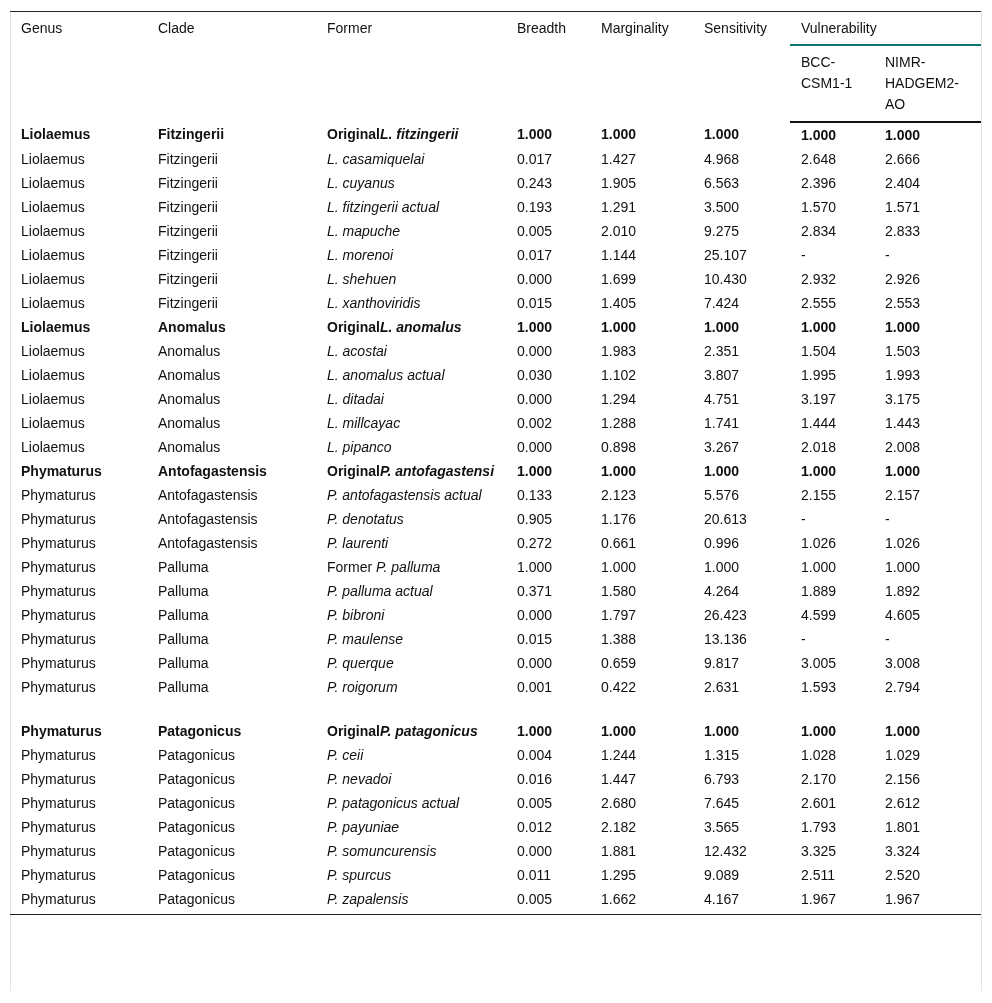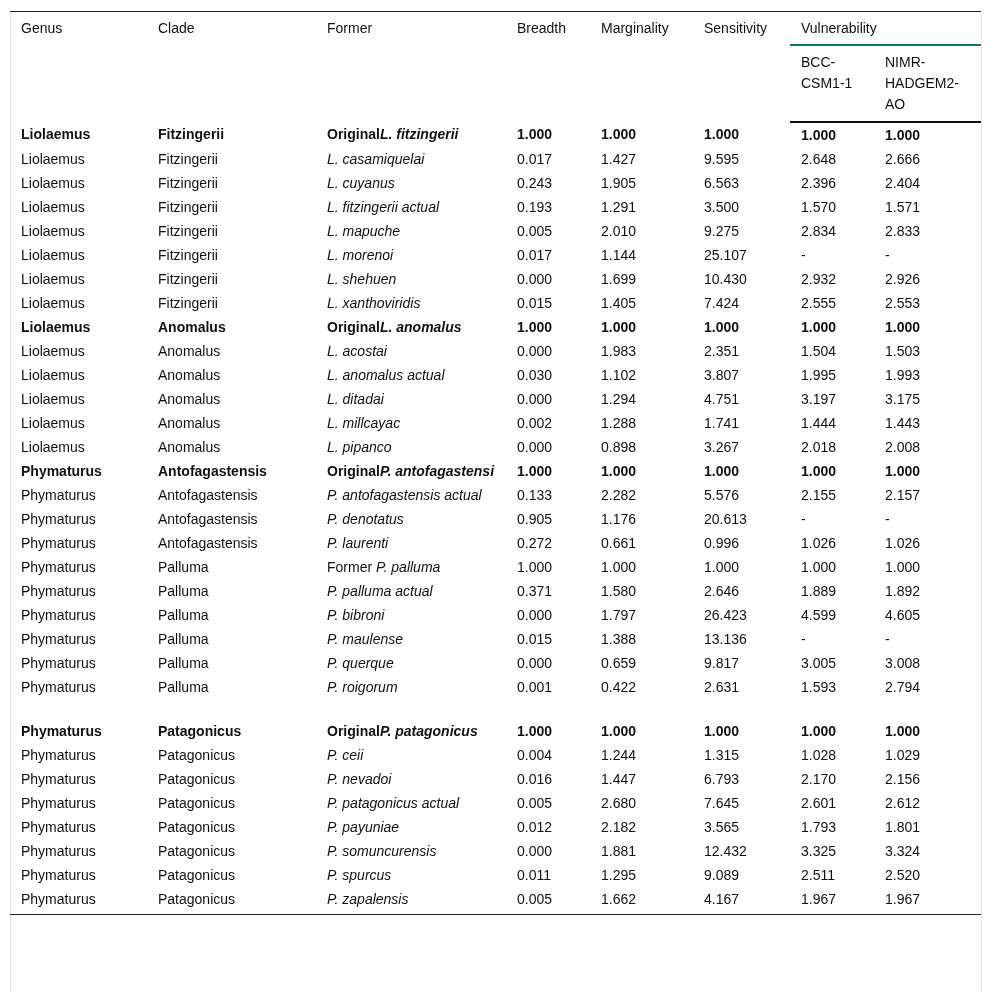--- a/index.html
+++ b/index.html
@@ -63,21 +63,21 @@
         <td>1.000</td>
         <td>1.000</td>
         <td>1.000</td>
       </tr>
       <tr>
         <td>Liolaemus</td>
         <td>Fitzingerii</td>
         <td><span class="it">L. casamiquelai</span></td>
         <td>0.017</td>
         <td>1.427</td>
-        <td>9.595</td>
+        <td>4.968</td>
         <td>2.648</td>
         <td>2.666</td>
       </tr>
       <tr>
         <td>Liolaemus</td>
         <td>Fitzingerii</td>
         <td><span class="it">L. cuyanus</span></td>
         <td>0.243</td>
         <td>1.905</td>
         <td>6.563</td>
@@ -202,21 +202,21 @@
         <td>1.000</td>
         <td>1.000</td>
         <td>1.000</td>
         <td>1.000</td>
       </tr>
       <tr>
         <td>Phymaturus</td>
         <td>Antofagastensis</td>
         <td><span class="it">P. antofagastensis actual</span></td>
         <td>0.133</td>
-        <td>2.282</td>
+        <td>2.123</td>
         <td>5.576</td>
         <td>2.155</td>
         <td>2.157</td>
       </tr>
       <tr>
         <td>Phymaturus</td>
         <td>Antofagastensis</td>
         <td><span class="it">P. denotatus</span></td>
         <td>0.905</td>
         <td>1.176</td>
@@ -243,21 +243,21 @@
         <td>1.000</td>
         <td>1.000</td>
         <td>1.000</td>
       </tr>
       <tr>
         <td>Phymaturus</td>
         <td>Palluma</td>
         <td><span class="it">P. palluma actual</span></td>
         <td>0.371</td>
         <td>1.580</td>
-        <td>2.646</td>
+        <td>4.264</td>
         <td>1.889</td>
         <td>1.892</td>
       </tr>
       <tr>
         <td>Phymaturus</td>
         <td>Palluma</td>
         <td><span class="it">P. bibroni</span></td>
         <td>0.000</td>
         <td>1.797</td>
         <td>26.423</td>

